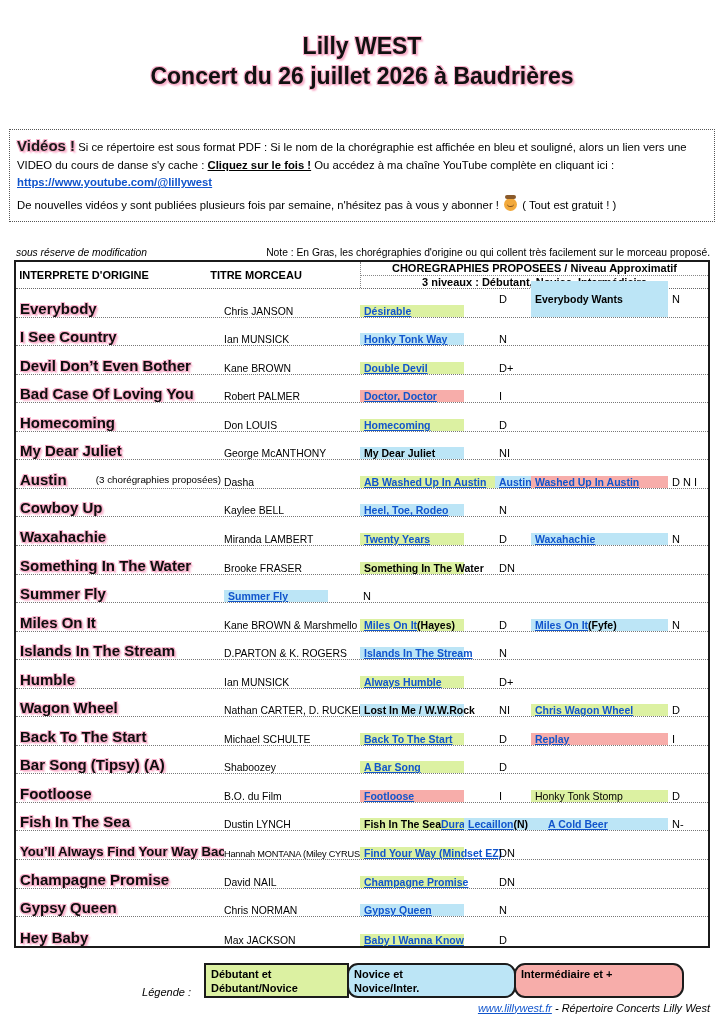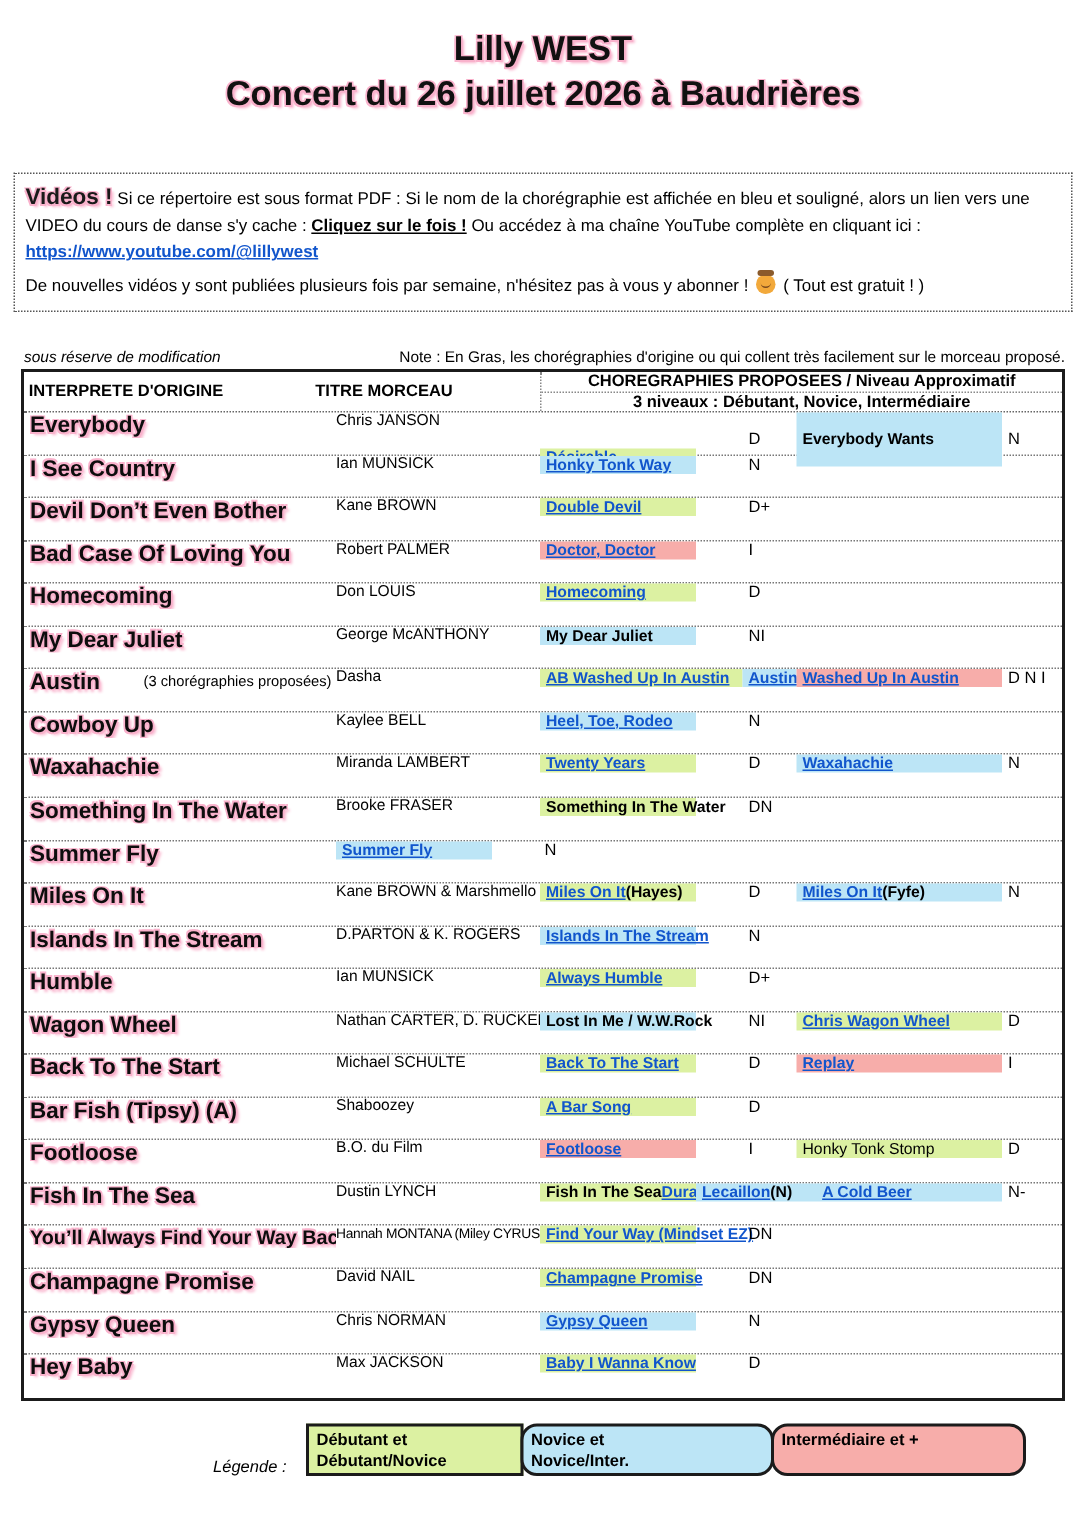--- a/index.html
+++ b/index.html
@@ -1,18 +1,18 @@
 <!DOCTYPE html>
 <html style="--green: #dcf1a2; --blue: #bce5f6; --pink: #f7adaa; --link: #1155cc; --glow: #f9b2cc;"><head>
 <meta charset="utf-8">
 <style>
   * { margin:0; padding:0; box-sizing:border-box; }
   html,body { width:724px; height:1024px; background:#fff; overflow:hidden;
     font-family:"Liberation Sans", sans-serif; color:#000; }
-  .page { width:724px; height:1024px; position:relative; padding-top:17px; }
+  .page { width:724px; height:1024px; position:relative; padding-top:31px; }
 
   
   .doc-title { text-align:center; font-size:23px; font-weight:bold; line-height:1.32; color:#111;
     text-shadow:1px 1px 0 var(--glow), -1px 1px 0 var(--glow), 1px -1px 0 var(--glow),
                 -1px -1px 0 var(--glow), 2px 2px 2px var(--glow); }
 
   
   .videos-box { margin:37px 9px 0 9px; border:1px dotted #555; padding:5px 7px 7px 7px;
     font-size:11.3px; line-height:1.5; }
   .videos-label { font-size:15px; font-weight:bold; color:#1a1a1a;
@@ -37,21 +37,21 @@
   .rep-table { margin:0 14px; width:696px; border:2px solid #1b1b1b; background:#fff; }
   .thead { display:flex; border-bottom:1px dotted #666; height:27px; }
   .th { font-weight:bold; font-size:11px; display:flex; align-items:center; justify-content:center; }
   .th-title { width:208px; }
   .th-artist { width:136px; }
   .th-choreo { width:348px; border-left:1px dotted #888; flex-direction:column; }
   .th-choreo .l1 { border-bottom:1px dotted #888; width:100%; text-align:center; flex:1;
     display:flex; align-items:center; justify-content:center; }
   .th-choreo .l2 { width:100%; text-align:center; flex:1; display:flex; align-items:center; justify-content:center; }
 
-  .row { display:flex; height:28.55px; border-bottom:1px dotted #777; align-items:flex-start; }
+  .row { display:flex; height:28.55px; border-bottom:1px dotted #777; align-items:flex-end; }
   .row:last-child { border-bottom:none; }
   .cell-title { width:208px; display:flex; align-items:center; padding-left:4px;
     white-space:nowrap; overflow:hidden; }
   .song-title { font-size:15px; font-weight:bold; color:#0d0d0d;
     text-shadow:1px 1px 0 var(--glow), -1px 1px 0 var(--glow), 1px -1px 0 var(--glow),
                 -1px -1px 0 var(--glow), 2px 2px 2px var(--glow); }
   .song-title.t-small { font-size:13.2px; }
   .title-note { font-size:9.8px; font-weight:normal; margin-left:auto; padding-right:3px; }
   .cell-artist { width:136px; display:flex; align-items:center; font-size:10.4px;
     white-space:nowrap; overflow:hidden; }
@@ -410,21 +410,21 @@
             <span class="seg bg-pink" style="width: 137px;">
               <span class="clink">Replay</span>
             </span>
             <span class="seg overflow-vis" style="width: 40px;">
               <span class="lvl">I</span>
             </span>
           </div>
         </div>
         <div class="row">
           <div class="cell-title">
-            <span class="song-title">Bar Fish (Tipsy) (A)</span>
+            <span class="song-title">Bar Song (Tipsy) (A)</span>
           </div>
           <div class="cell-artist">Shaboozey</div>
           <div class="choreo-area">
             <span class="seg bg-green" style="width: 104px;">
               <span class="clink">A Bar Song</span>
             </span>
             <span class="seg overflow-vis" style="width: 31px;"></span>
             <span class="seg overflow-vis" style="width: 36px;">
               <span class="lvl">D</span>
             </span>
@@ -554,14 +554,17 @@
     </div>
     <div class="legend-cell lc-1 bg-blue">
       <div>Novice et</div>
       <div>Novice/Inter.</div>
     </div>
     <div class="legend-cell lc-2 bg-pink">
       <div>Intermédiaire et +</div>
     </div>
   </div>
 
+  <div class="footer">
+    <span class="footer-link">www.lillywest.fr</span><span> - Répertoire Concerts Lilly West</span>
+  </div>
 
 </div>
 
 </body></html>

